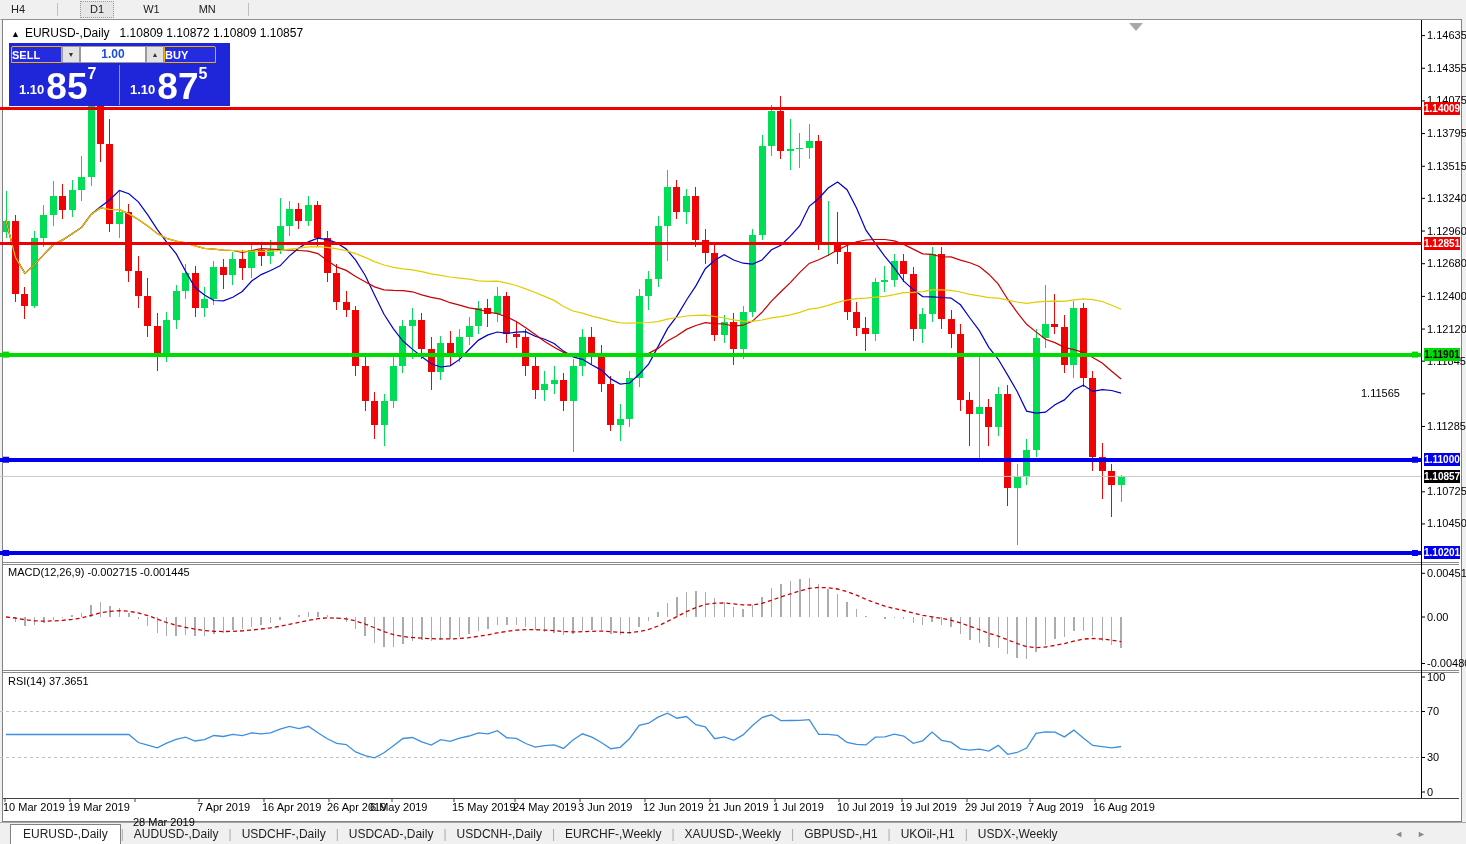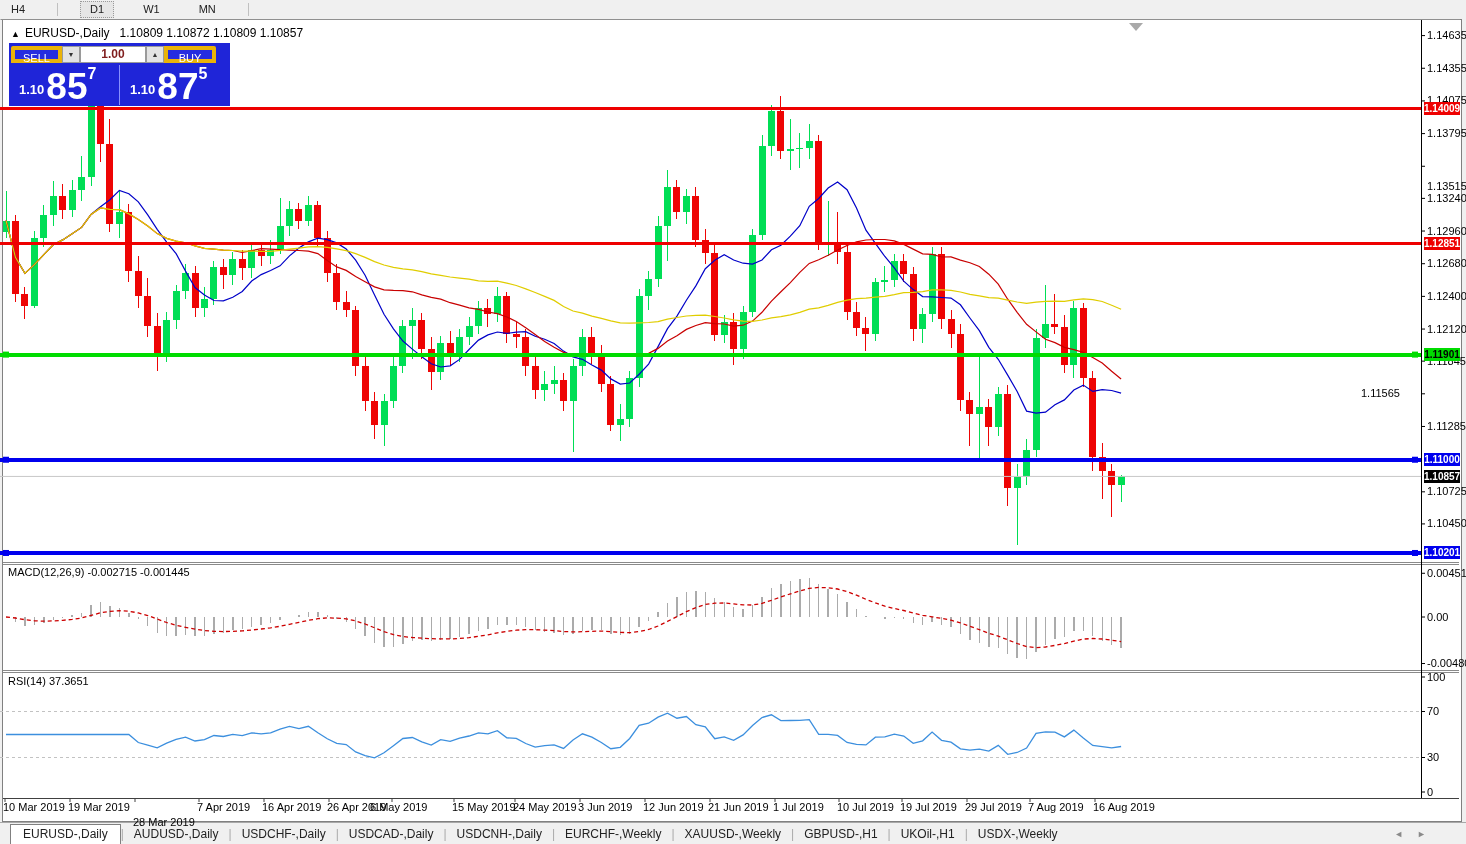--- a/index.html
+++ b/index.html
@@ -14,28 +14,28 @@
   
   #chartwin{position:absolute;left:2px;top:19px;width:1458px;height:801px;background:#ffffff;
             border:1px solid #808080;}
   #title{position:absolute;left:8px;top:6px;font-size:12px;color:#000;z-index:6;white-space:nowrap;}
   #title .tri{font-size:9px;margin-right:5px;}
   #title .sym{margin-right:10px;}
   
   #tradepanel{position:absolute;left:6px;top:23px;width:221px;height:63px;background:#1f25d8;
               z-index:7;padding:0;}
   #tp-row1{display:flex;align-items:center;height:21px;padding:2px 2px 0 2px;box-sizing:border-box;}
-  .tp-btn{color:#fff;font-size:11px;font-weight:normal;text-align:center;background:#252cdf;
-          border:4px solid #eab308;height:17px;line-height:16px;box-sizing:border-box;}
+  .tp-btn{color:#fff;font-size:11px;font-weight:bold;text-align:left;background:#252cdf;
+          border:1px solid #eab308;height:17px;line-height:16px;box-sizing:border-box;}
   #tp-sell{width:51px;border-radius:2px 0 0 0;}
   #tp-buy{width:52px;border-radius:0 2px 0 0;}
   .spin{width:18px;height:17px;background:#e3e3e3;border:1px solid #9a9a9a;box-sizing:border-box;
         font-size:7px;color:#333;text-align:center;line-height:15px;}
   #tp-vol{width:66px;height:17px;background:#fff;border:1px solid #9a9a9a;box-sizing:border-box;
-          font-size:12px;font-weight:bold;color:#7f1d1d;text-align:center;line-height:15px;}
+          font-size:12px;font-weight:bold;color:#1d4ed8;text-align:center;line-height:15px;}
   #tp-row2{display:flex;height:40px;margin-top:1px;}
   .bigprice{flex:1;display:flex;color:#fff;align-items:flex-end;padding-bottom:3px;}
   .bigprice.left{border-right:1px solid #8890ff;}
   .bp-prefix{font-size:13px;font-weight:bold;margin:0 2px 5px 10px;}
   .bp-main{font-size:37px;font-weight:bold;line-height:30px;}
   .bp-sup{font-size:16px;font-weight:bold;margin-top:0px;align-self:flex-start;}
   
   #chartsvg{position:absolute;left:0;top:0;z-index:2;}
   
   .axlabel{position:absolute;font-size:11px;color:#000;z-index:4;white-space:nowrap;}
@@ -530,21 +530,21 @@
       <line x1="967" y1="798" x2="967" y2="802" stroke="#404040"></line>
       <line x1="1030" y1="798" x2="1030" y2="802" stroke="#404040"></line>
       <line x1="1095" y1="798" x2="1095" y2="802" stroke="#404040"></line>
     </svg>
 
   <div id="labels-layer">
       <div class="axlabel" style="left: 1427px; top: 29.0846px;">1.14635</div>
       <div class="axlabel" style="left: 1427px; top: 61.7567px;">1.14355</div>
       <div class="axlabel" style="left: 1427px; top: 94.4288px;">1.14075</div>
       <div class="axlabel" style="left: 1427px; top: 127.101px;">1.13795</div>
-      <div class="axlabel" style="left: 1427px; top: 159.773px; margin-top: 20px;">1.13515</div>
+      <div class="axlabel" style="left: 1427px; top: 159.773px;">1.13515</div>
       <div class="axlabel" style="left: 1427px; top: 191.862px;">1.13240</div>
       <div class="axlabel" style="left: 1427px; top: 224.534px;">1.12960</div>
       <div class="axlabel" style="left: 1427px; top: 257.206px;">1.12680</div>
       <div class="axlabel" style="left: 1427px; top: 289.878px;">1.12400</div>
       <div class="axlabel" style="left: 1427px; top: 322.55px;">1.12120</div>
       <div class="axlabel" style="left: 1427px; top: 354.639px;">1.11845</div>
       <div class="axlabel" style="left: 1361px; top: 387.311px;">1.11565</div>
       <div class="axlabel" style="left: 1427px; top: 419.983px;">1.11285</div>
       <div class="axlabel" style="left: 1427px; top: 485.327px;">1.10725</div>
       <div class="axlabel" style="left: 1427px; top: 517.416px;">1.10450</div>

